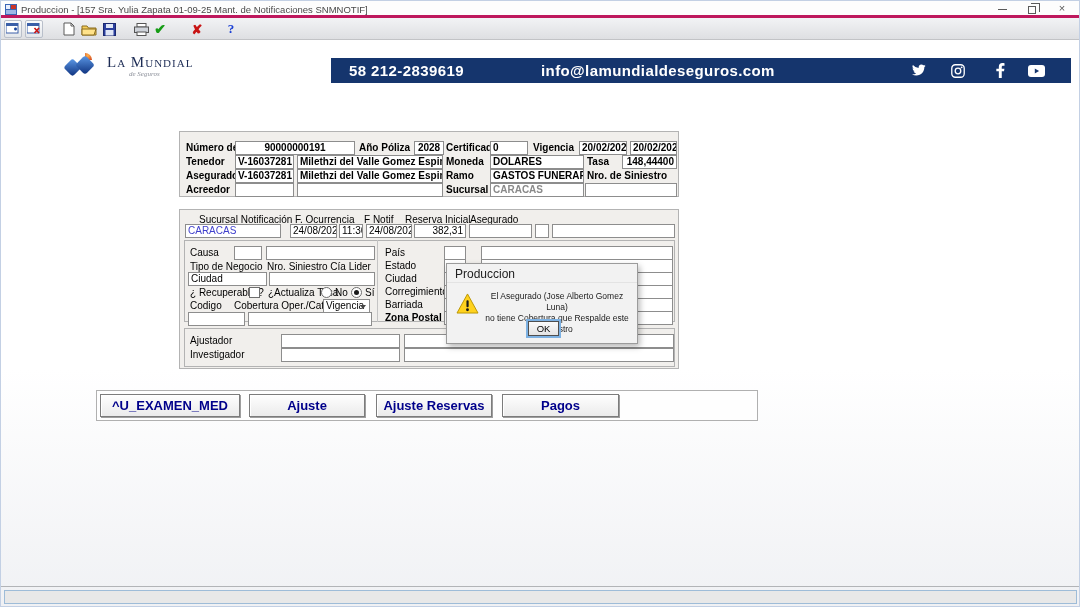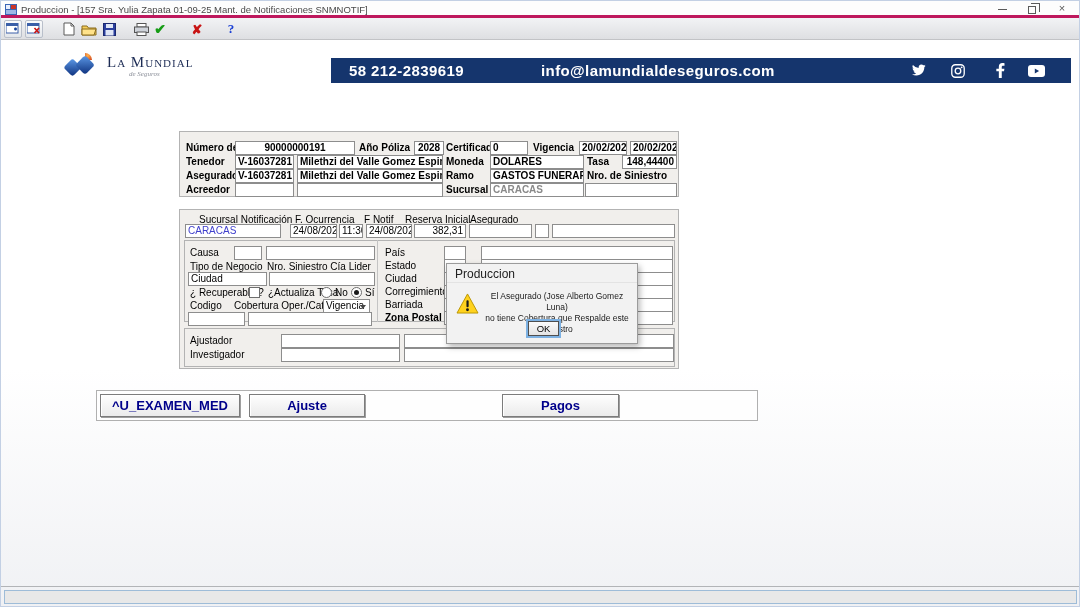--- a/index.html
+++ b/index.html
@@ -315,19 +315,20 @@
       <div class="dlg-msg">
         <div>El Asegurado (Jose Alberto Gomez Luna)</div>
         <div>no tiene Cobertura que Respalde este siniestro</div>
       </div>
       <div class="dlg-ok">OK</div>
     </div>
 
     <div class="btnbar">
       <div class="abtn" style="left:152px;width:116px">Ajuste</div>
       <div class="abtn" style="left:3px;width:140px">^U_EXAMEN_MED</div>
+      <div class="abtn" style="left:279px;width:116px">Ajuste Reservas</div>
       <div class="abtn" style="left:405px;width:117px">Pagos</div>
     </div>
 
     <div class="divline"></div>
     <div class="statusbar"></div>
   </div>
 </div>
 
 </body></html>

